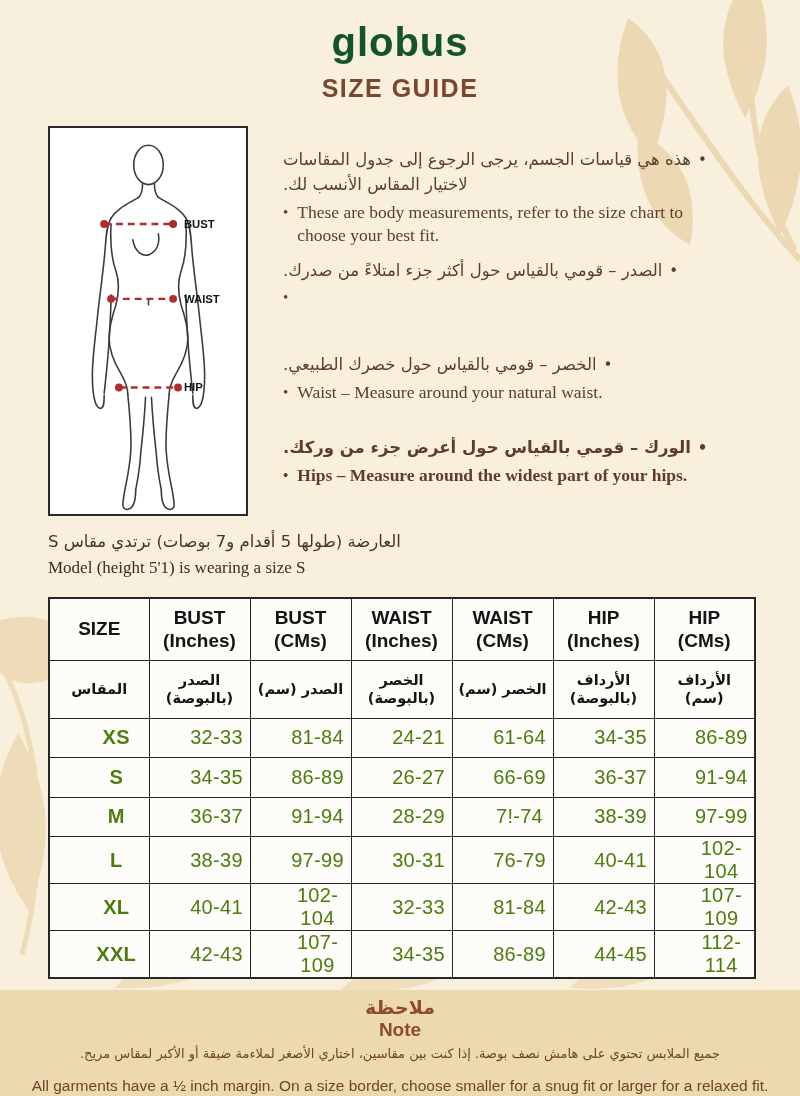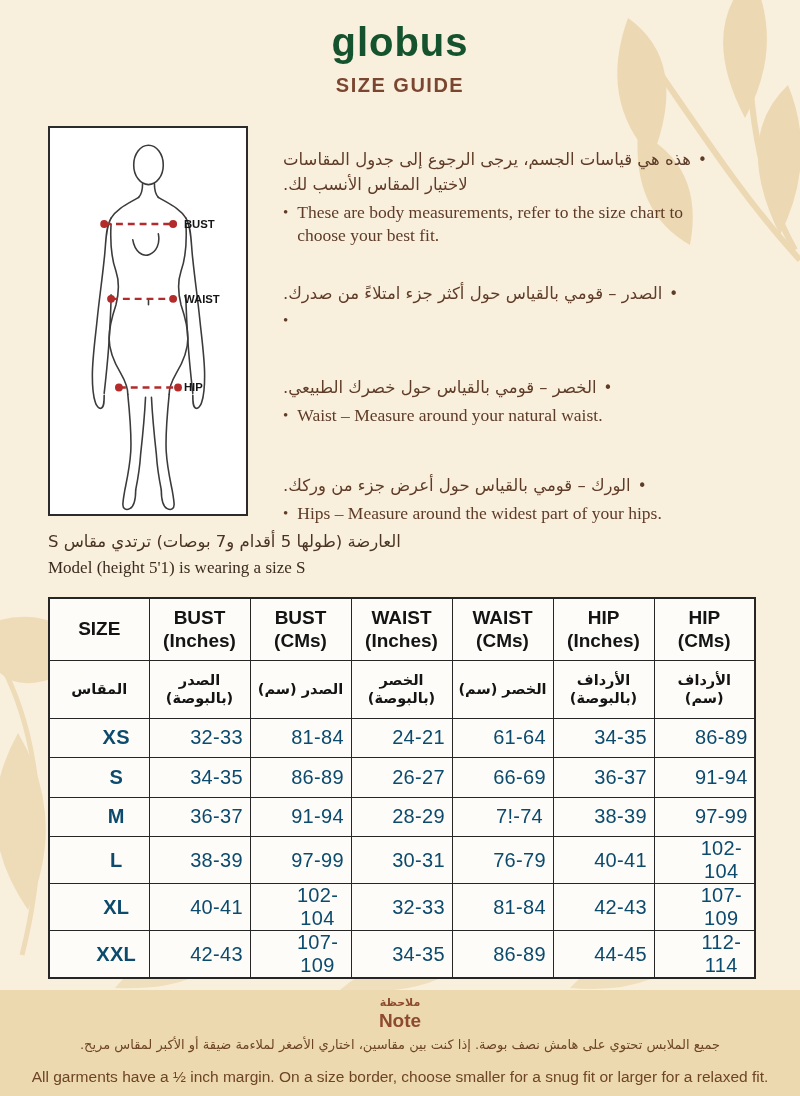--- a/index.html
+++ b/index.html
@@ -12,35 +12,35 @@
   .decor { position:absolute; z-index:0; pointer-events:none; }
 
   
   .brand {
     position:absolute; top:20px; left:0; width:100%; text-align:center;
     font-size:40px; font-weight:600; letter-spacing:1px; color:#14532d;
     z-index:1;
   }
   .title {
     position:absolute; top:74px; left:0; width:100%; text-align:center;
-    font-size:20px; font-weight:700; letter-spacing:1.5px; color:#7b4630;
+    font-size:25px; font-weight:700; letter-spacing:1.5px; color:#7b4630;
     z-index:1;
   }
 
   
   .figure-box {
     position:absolute; left:48px; top:126px; width:200px; height:390px;
     background:#ffffff; border:2px solid #2b2b2b; z-index:1;
   }
   .figure-box svg { display:block; width:100%; height:100%; }
 
   
   .bullets { position:absolute; left:283px; top:148px; width:437px; z-index:1; }
   .b-group { }
-  .mt-28 { margin-top:35px; } .mt-44 { margin-top:44px; } .mt-36 { margin-top:47px; }
+  .mt-28 { margin-top:12px; } .mt-44 { margin-top:44px; } .mt-36 { margin-top:32px;font-weight:bold; }
   .ar-line {
     direction:rtl; text-align:left;
     font-family:"DejaVu Sans", sans-serif;
     font-size:16.5px; line-height:1.5; color:#5e3c28;
   }
   .ar-line .dot { margin-left:7px; font-size:15px; }
   .en-line {
     display:flex; gap:9px; margin-top:3px;
     font-family:"Liberation Serif", serif;
     font-size:17.5px; line-height:1.32; color:#5e3c28;
@@ -72,31 +72,31 @@
   }
   .size-table col.c-size { width:100px; }
   tr.hdr-en { height:62px; }
   tr.hdr-en th { font-size:19px; font-weight:700; color:#141414; line-height:1.25; }
   tr.hdr-ar { height:58px; }
   tr.hdr-ar th {
     font-family:"DejaVu Sans", sans-serif; direction:rtl;
     font-size:14.5px; font-weight:700; color:#141414; line-height:1.25;
   }
   tr.data-row { height:39.5px; }
-  tr.data-row td { font-size:20px; font-weight:500; color:#0c4a6e; letter-spacing:0.3px;padding-left:36px; }
+  tr.data-row td { font-size:20px; font-weight:500; color:#4d7c0f; letter-spacing:0.3px;padding-left:36px; }
   tr.data-row td.size-col { font-weight:700; }
 
   
   .note-strip {
     position:absolute; left:0; top:990px; width:800px; height:106px;
     background:#edd9b0; z-index:2; text-align:center;
   }
   .note-heading-ar {
     margin-top:6px; font-family:"DejaVu Sans", sans-serif;
-    font-size:11px; font-weight:700; color:#8d4a2e;
+    font-size:19px; font-weight:700; color:#8d4a2e;
   }
   .note-heading-en { margin-top:1px; font-size:19px; font-weight:700; color:#8d4a2e; }
   .note-body-ar {
     margin-top:5px; direction:rtl; font-family:"DejaVu Sans", sans-serif;
     font-size:13px; color:#6d4526;
   }
   .note-body-en { margin-top:16px; font-size:15.5px; color:#6d4526; }
 </style>
 </head>
 <body>

